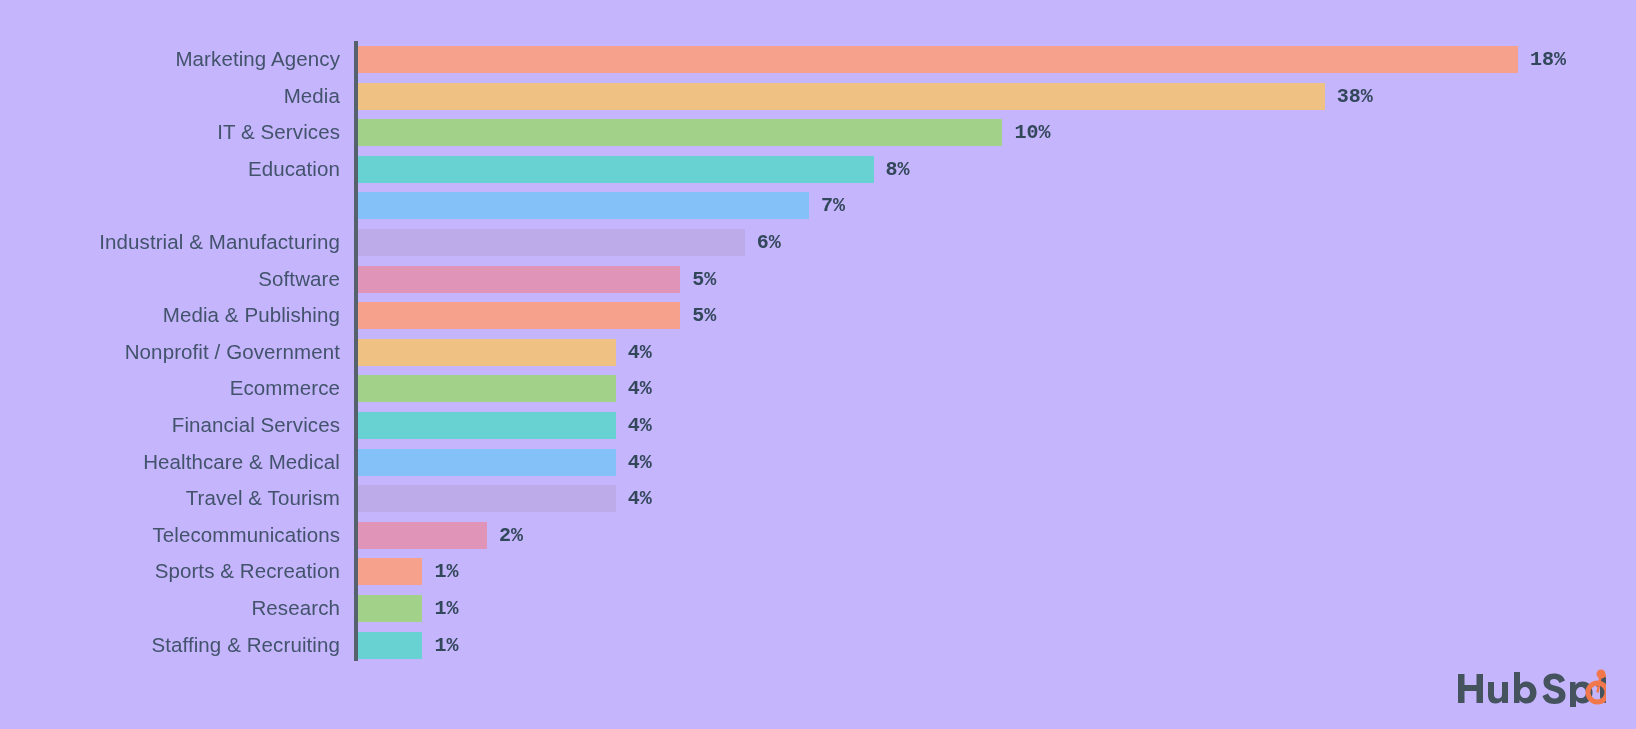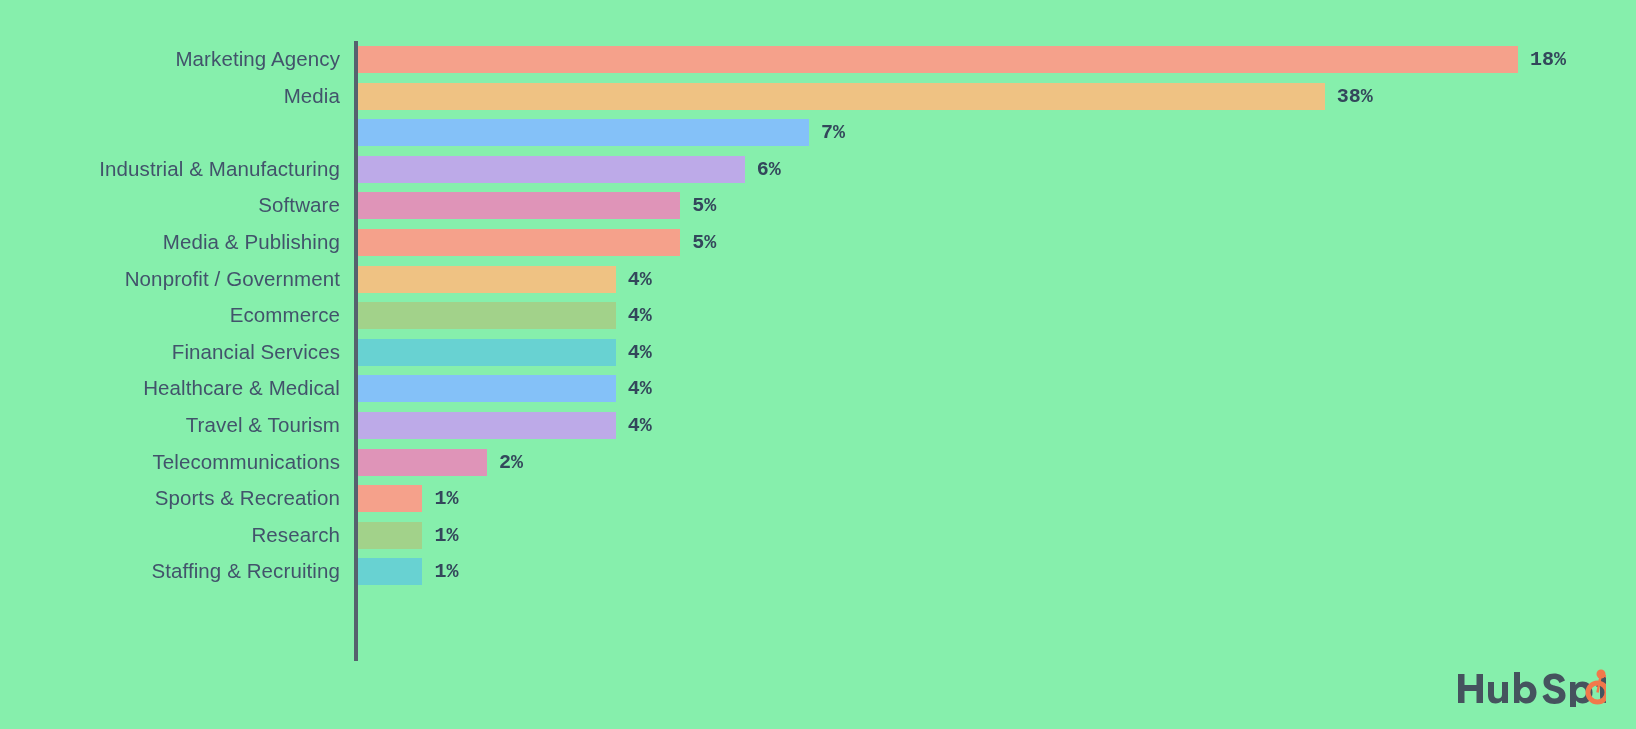--- a/index.html
+++ b/index.html
@@ -13,21 +13,21 @@
     height: 729px;
     font-family: "Liberation Sans", sans-serif;
     overflow: hidden;
     position: relative;
   }
 
   #chart-root {
     position: relative;
     width: 1636px;
     height: 729px;
-    background: #86efac;
+    background: #c4b5fd;
   }
 
   
   #plot {
     position: absolute;
     left: 0;
     top: 0;
     width: 1636px;
     height: 729px;
   }
@@ -120,20 +120,34 @@
           </div>
         </div>
         <div class="row">
           <div class="cat-label">Media</div>
           <div class="bar-wrap">
             <div class="bar" style="width: 966.667px; background: rgb(239, 194, 131);"></div>
             <div class="bar-value">38%</div>
           </div>
         </div>
         <div class="row">
+          <div class="cat-label">IT &amp; Services</div>
+          <div class="bar-wrap">
+            <div class="bar" style="width: 644.444px; background: rgb(162, 210, 138);"></div>
+            <div class="bar-value">10%</div>
+          </div>
+        </div>
+        <div class="row">
+          <div class="cat-label">Education</div>
+          <div class="bar-wrap">
+            <div class="bar" style="width: 515.556px; background: rgb(104, 210, 210);"></div>
+            <div class="bar-value">8%</div>
+          </div>
+        </div>
+        <div class="row">
           <div class="bar-wrap">
             <div class="bar" style="width: 451.111px; background: rgb(132, 193, 248);"></div>
             <div class="bar-value">7%</div>
           </div>
         </div>
         <div class="row">
           <div class="cat-label">Industrial &amp; Manufacturing</div>
           <div class="bar-wrap">
             <div class="bar" style="width: 386.667px; background: rgb(189, 170, 232);"></div>
             <div class="bar-value">6%</div>

